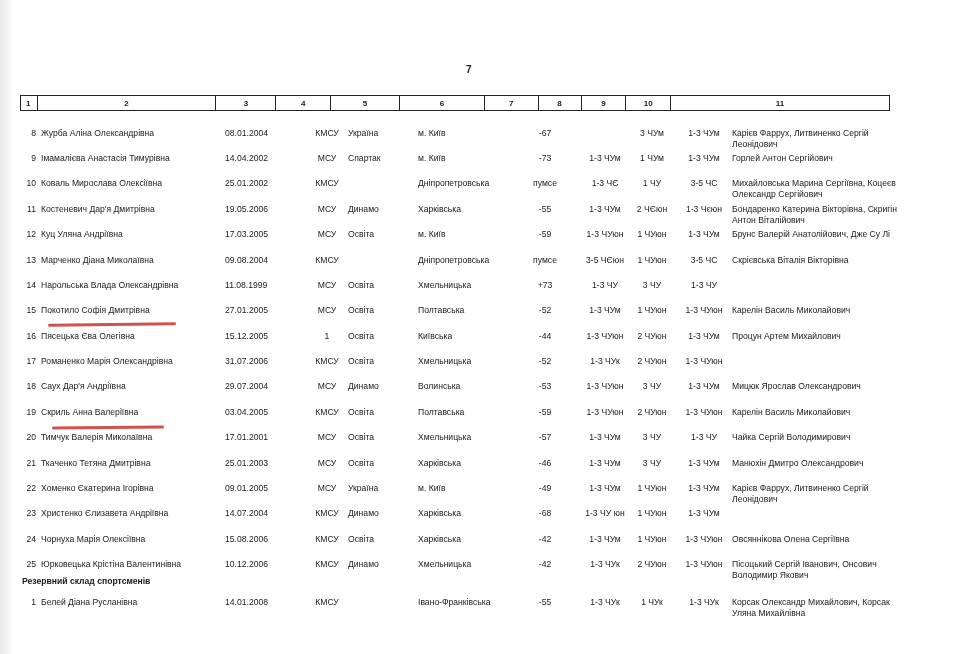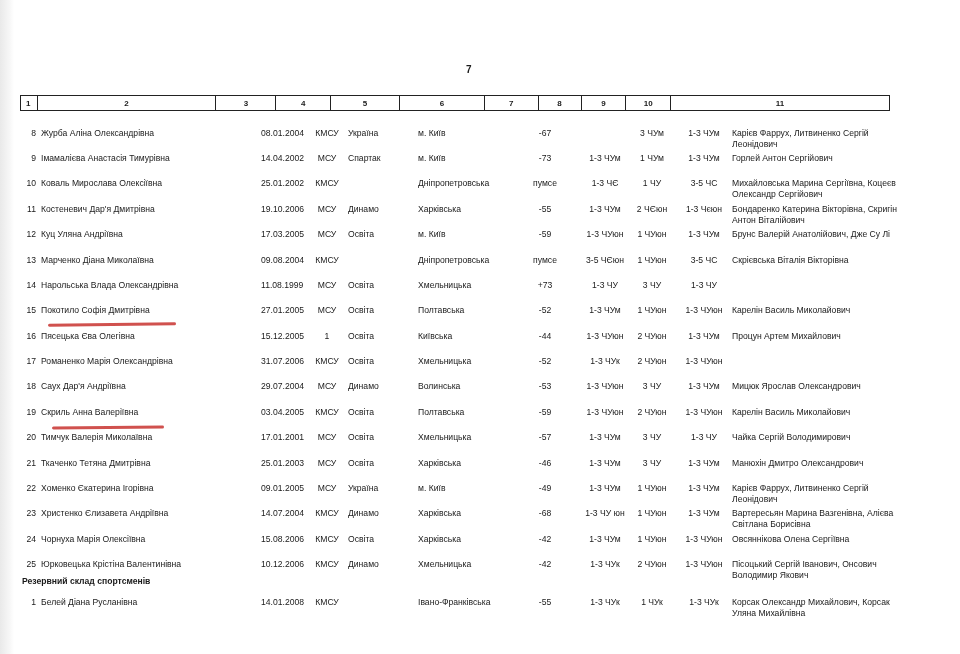--- a/index.html
+++ b/index.html
@@ -42,21 +42,21 @@
     .hc.c10 { width: 50px; }
     .hc.c11 { width: 244px; }
 
     .row {
       position: absolute; left: 20px; width: 870px; height: 26px;
       font-size: 8.6px; line-height: 11px;
     }
     .row span { position: absolute; top: 0; white-space: nowrap; }
     .row .num { left: 0; width: 16px; text-align: right; }
     .row .name { left: 21px; }
-    .row .dob { left: 205px; margin-left: 36px; }
+    .row .dob { left: 205px; }
     .row .rank { left: 286px; width: 42px; text-align: center; }
     .row .club { left: 328px; width: 70px; }
     .row .region { left: 398px; }
     .row .weight { left: 510px; width: 30px; text-align: center; }
     .row .res1 { left: 556px; width: 58px; text-align: center; }
     .row .res2 { left: 608px; width: 48px; text-align: center; }
     .row .res3 { left: 658px; width: 52px; text-align: center; }
     .row .coach { left: 712px; white-space: normal; width: 170px; }
 
     .reserve-title {
@@ -126,21 +126,21 @@
       <span class="region">Дніпропетровська</span>
       <span class="weight">пумсе</span>
       <span class="res1">1-3 ЧЄ</span>
       <span class="res2">1 ЧУ</span>
       <span class="res3">3-5 ЧС</span>
       <span class="coach">Михайловська Марина Сергіївна, Коцеєв Олександр Сергійович</span>
     </div>
     <div class="row" style="top: 204px;">
       <span class="num">11</span>
       <span class="name">Костеневич Дар'я Дмитрівна</span>
-      <span class="dob">19.10.2006</span>
+      <span class="dob">19.05.2006</span>
       <span class="rank">МСУ</span>
       <span class="club">Динамо</span>
       <span class="region">Харківська</span>
       <span class="weight">-55</span>
       <span class="res1">1-3 ЧУм</span>
       <span class="res2">2 ЧЄюн</span>
       <span class="res3">1-3 Чєюн</span>
       <span class="coach">Бондаренко Катерина Вікторівна, Скригін Антон Віталійович</span>
     </div>
     <div class="row" style="top: 229px;">
@@ -288,21 +288,20 @@
       <span class="num">23</span>
       <span class="name">Христенко Єлизавета Андріївна</span>
       <span class="dob">14.07.2004</span>
       <span class="rank">КМСУ</span>
       <span class="club">Динамо</span>
       <span class="region">Харківська</span>
       <span class="weight">-68</span>
       <span class="res1">1-3 ЧУ юн</span>
       <span class="res2">1 ЧУюн</span>
       <span class="res3">1-3 ЧУм</span>
-      <span class="coach">Вартересьян Марина Вазгенівна, Алієва Світлана Борисівна</span>
     </div>
     <div class="row" style="top: 534px;">
       <span class="num">24</span>
       <span class="name">Чорнуха Марія Олексіївна</span>
       <span class="dob">15.08.2006</span>
       <span class="rank">КМСУ</span>
       <span class="club">Освіта</span>
       <span class="region">Харківська</span>
       <span class="weight">-42</span>
       <span class="res1">1-3 ЧУм</span>

